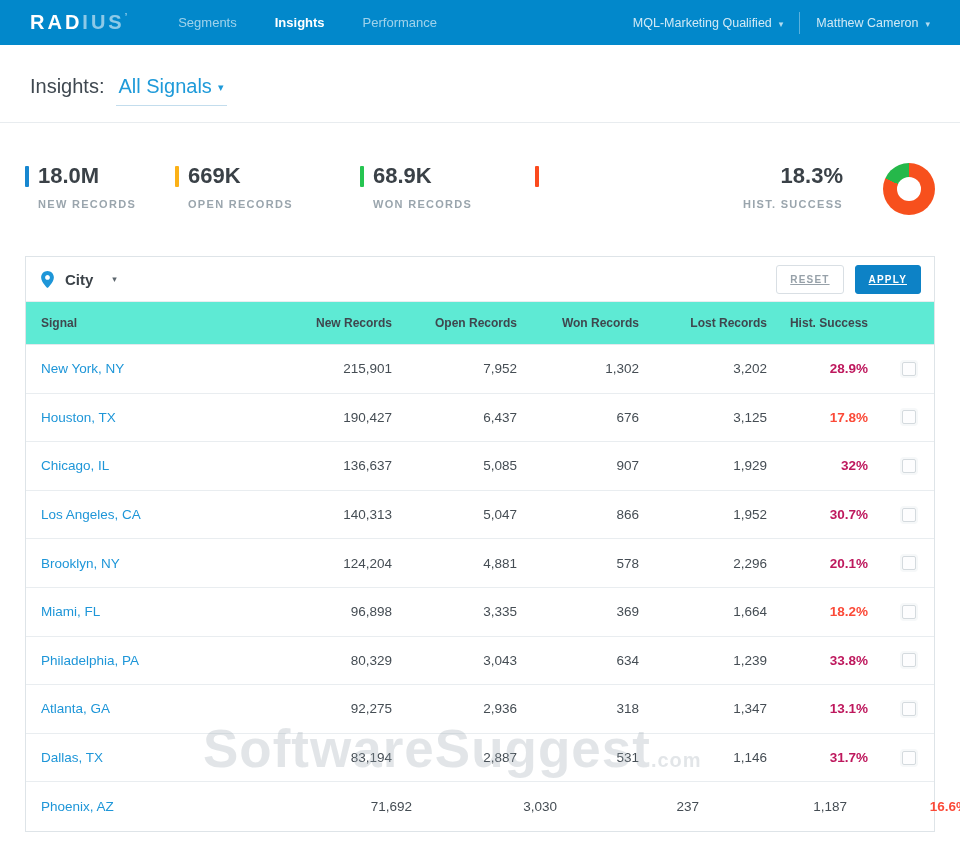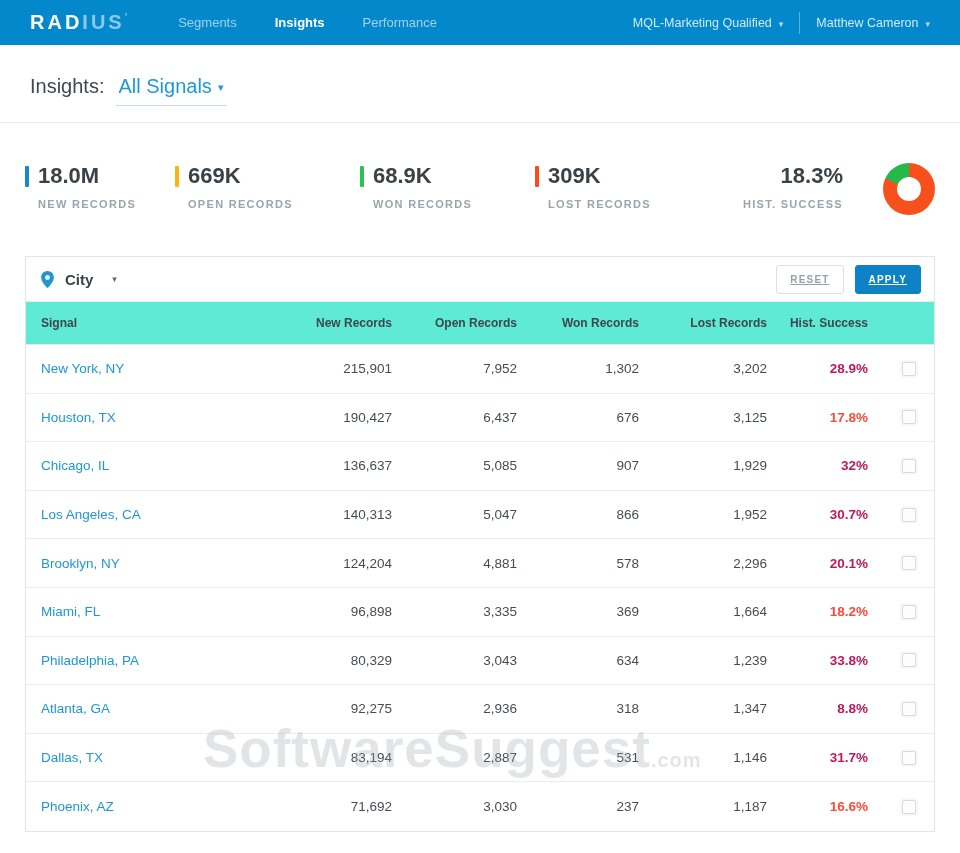--- a/index.html
+++ b/index.html
@@ -50,21 +50,21 @@
   .btn-reset { background:#fff; border-color:#d9dfe4; color:#97a1a9; }
   .btn-apply { background:#0d82c6; border-color:#0d82c6; color:#fff; }
 
   
   .thead, .trow { display:grid; grid-template-columns:252px 130px 125px 122px 128px 101px 50px; align-items:center; }
   .thead { height:44px; background:#5eead4; border-top:1px solid #e8edf0; border-bottom:1px solid #e3e9ed; }
   .th { font-size:12px; font-weight:bold; color:#3f474e; }
   .th.signal { padding-left:15px; text-align:left; }
   .th.num { text-align:right; padding-right:16px; }
   .trow { height:48.6px; border-bottom:1px solid #e9edf0; background:#fff; }
-  .trow:last-child { border-bottom:none; }
+  .trow:last-child { border-bottom:none;gap:20px; }
   .cell { font-size:13.5px; }
   .cell.signal { padding-left:15px; }
   .cell.signal a { color:#1e96d8; text-decoration:none; cursor:pointer; }
   .cell.num { text-align:right; padding-right:16px; color:#454d54; }
   .cell.hist { font-weight:bold; }
   .cell.hist.positive { color:#be185d; }
   .cell.hist.negative { color:#fb4a38; }
   .cbcell { display:flex; justify-content:center; }
   .cbx { width:14px; height:14px; border:1px solid #d4dade; border-radius:2px; background:#fdfdfe; display:inline-block; cursor:pointer; box-shadow:0 0 0 2px #f6f8f9; }
 
@@ -116,24 +116,20 @@
     </div>
     <div class="kpi k2">
       <span class="kpi-bar" style="background: rgb(38, 197, 81);"></span>
       <div>
           <div class="kpi-value">68.9K</div>
       <div class="kpi-label">WON RECORDS</div>
         </div>
     </div>
     <div class="kpi k3">
       <span class="kpi-bar" style="background: rgb(251, 74, 30);"></span>
-      <div>
-          <div class="kpi-value">309K</div>
-      <div class="kpi-label">LOST RECORDS</div>
-        </div>
     </div>
     <div class="kpi-hist">
       <div class="kpi-value">18.3%</div>
       <div class="kpi-label">HIST. SUCCESS</div>
     </div>
     <div class="donut" style="background: conic-gradient(rgb(247, 80, 29) 0deg, rgb(247, 80, 29) 294.12deg, rgb(37, 184, 74) 294.12deg, rgb(37, 184, 74) 360deg);">
       <div class="donut-hole"></div>
     </div>
   </div>
 
@@ -245,21 +241,21 @@
             <span class="cbx"></span>
           </div>
   </div>
 
   <div class="trow">
     <div class="cell signal"><a>Atlanta, GA</a></div>
     <div class="cell num">92,275</div>
     <div class="cell num">2,936</div>
     <div class="cell num">318</div>
     <div class="cell num">1,347</div>
-    <div class="cell num hist positive">8.8%</div>
+    <div class="cell num hist positive">13.1%</div>
     <div class="cell cbcell">
             <span class="cbx"></span>
           </div>
   </div>
 
   <div class="trow">
     <div class="cell signal"><a>Dallas, TX</a></div>
     <div class="cell num">83,194</div>
     <div class="cell num">2,887</div>
     <div class="cell num">531</div>

